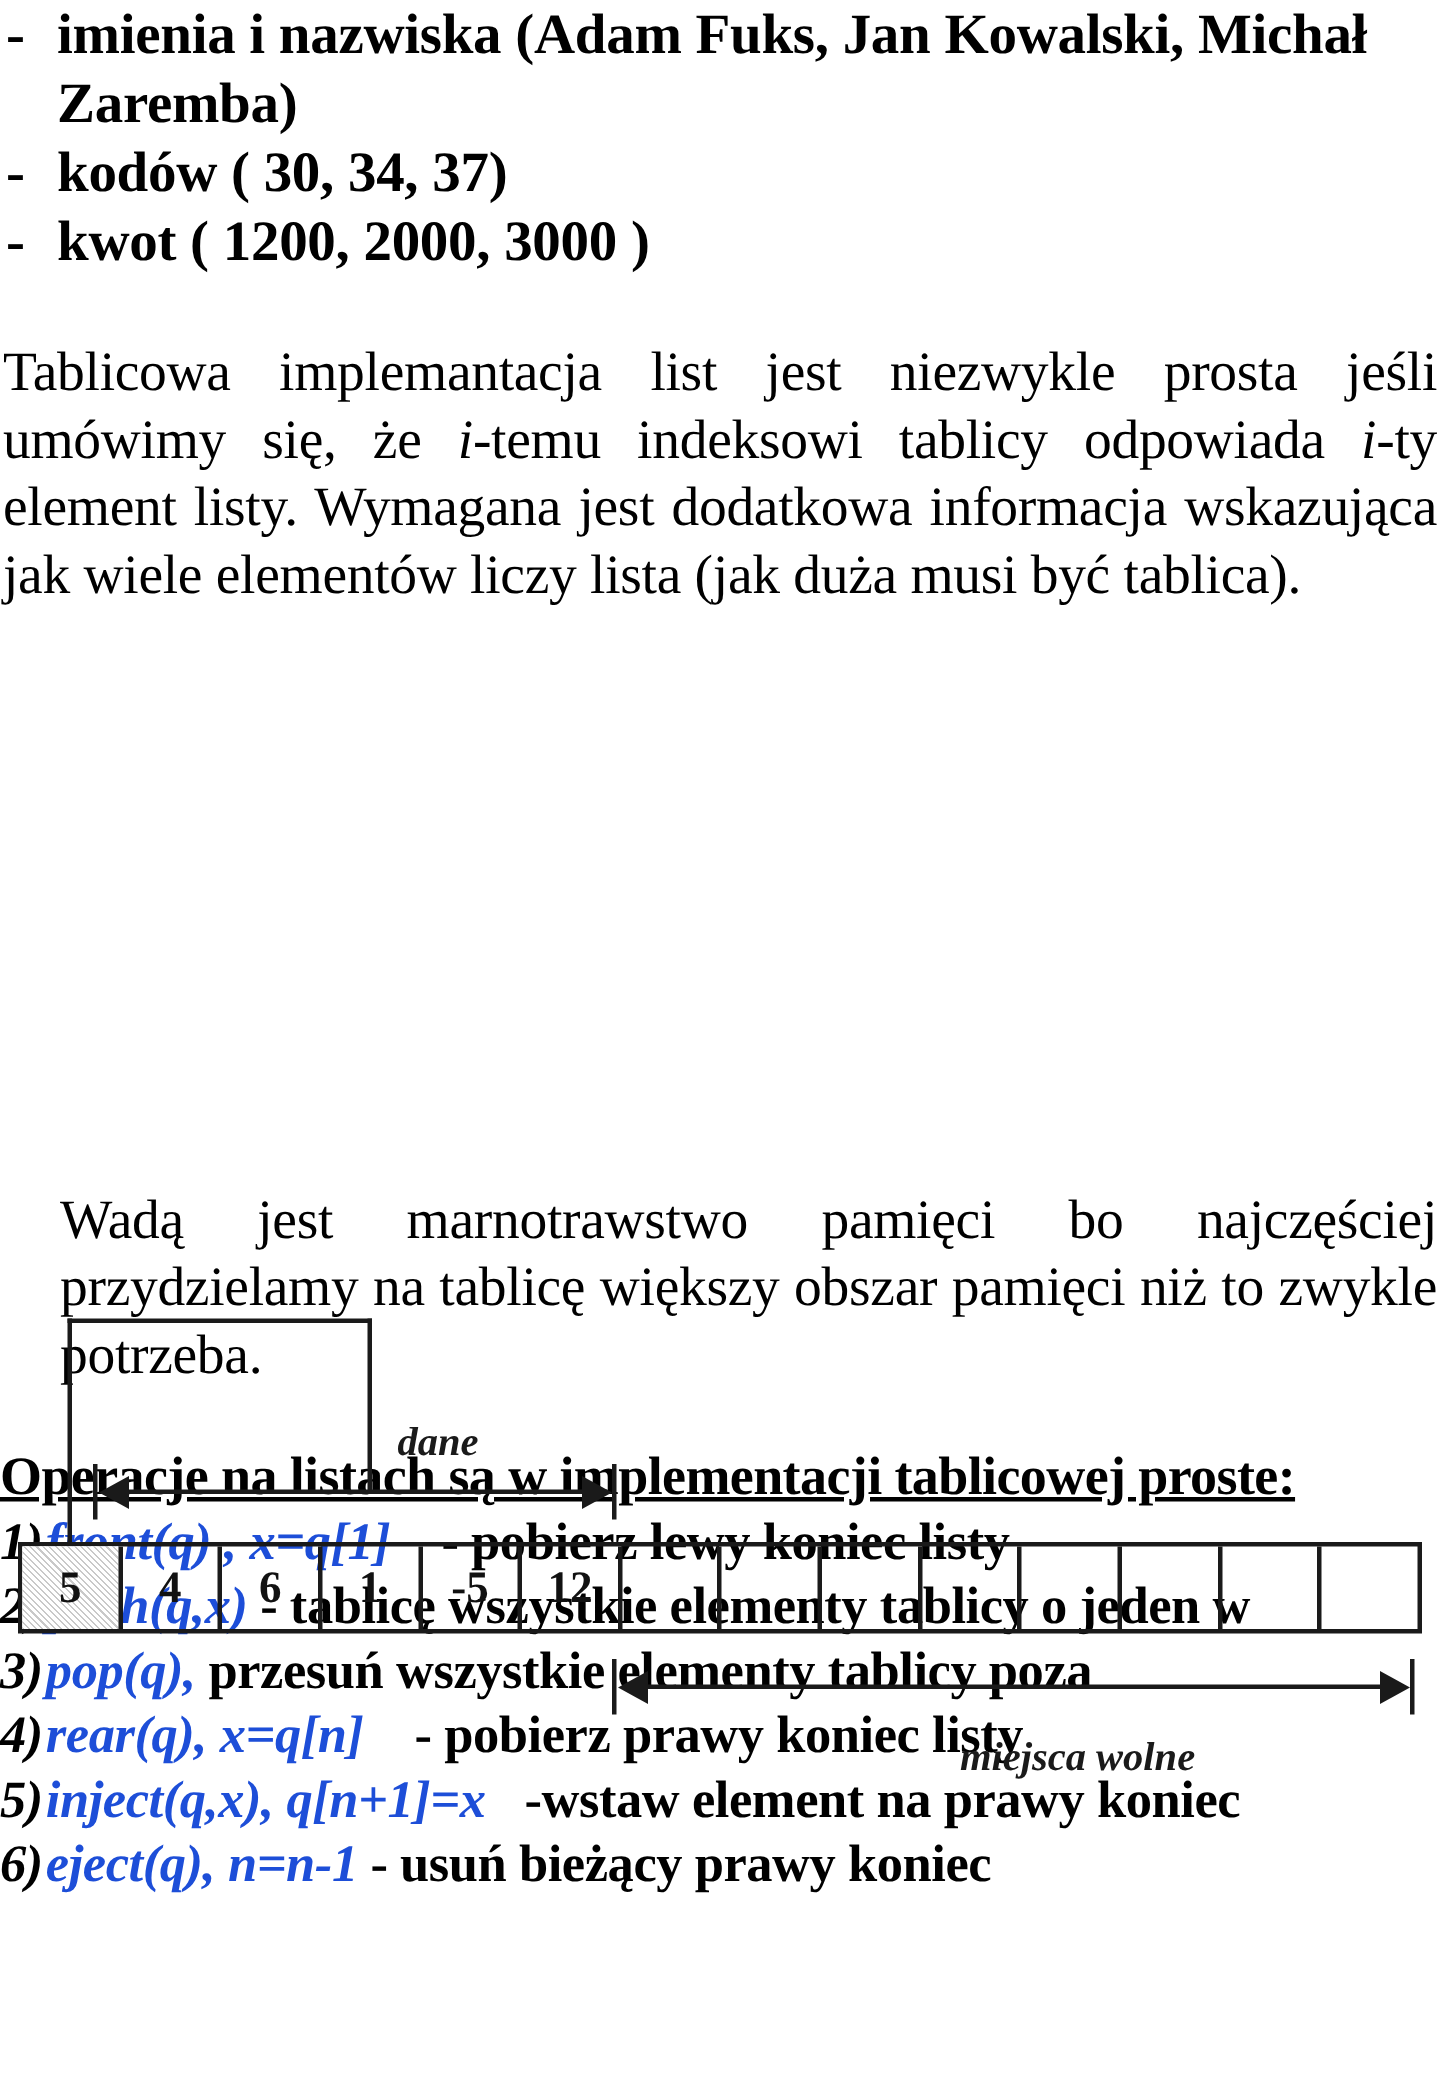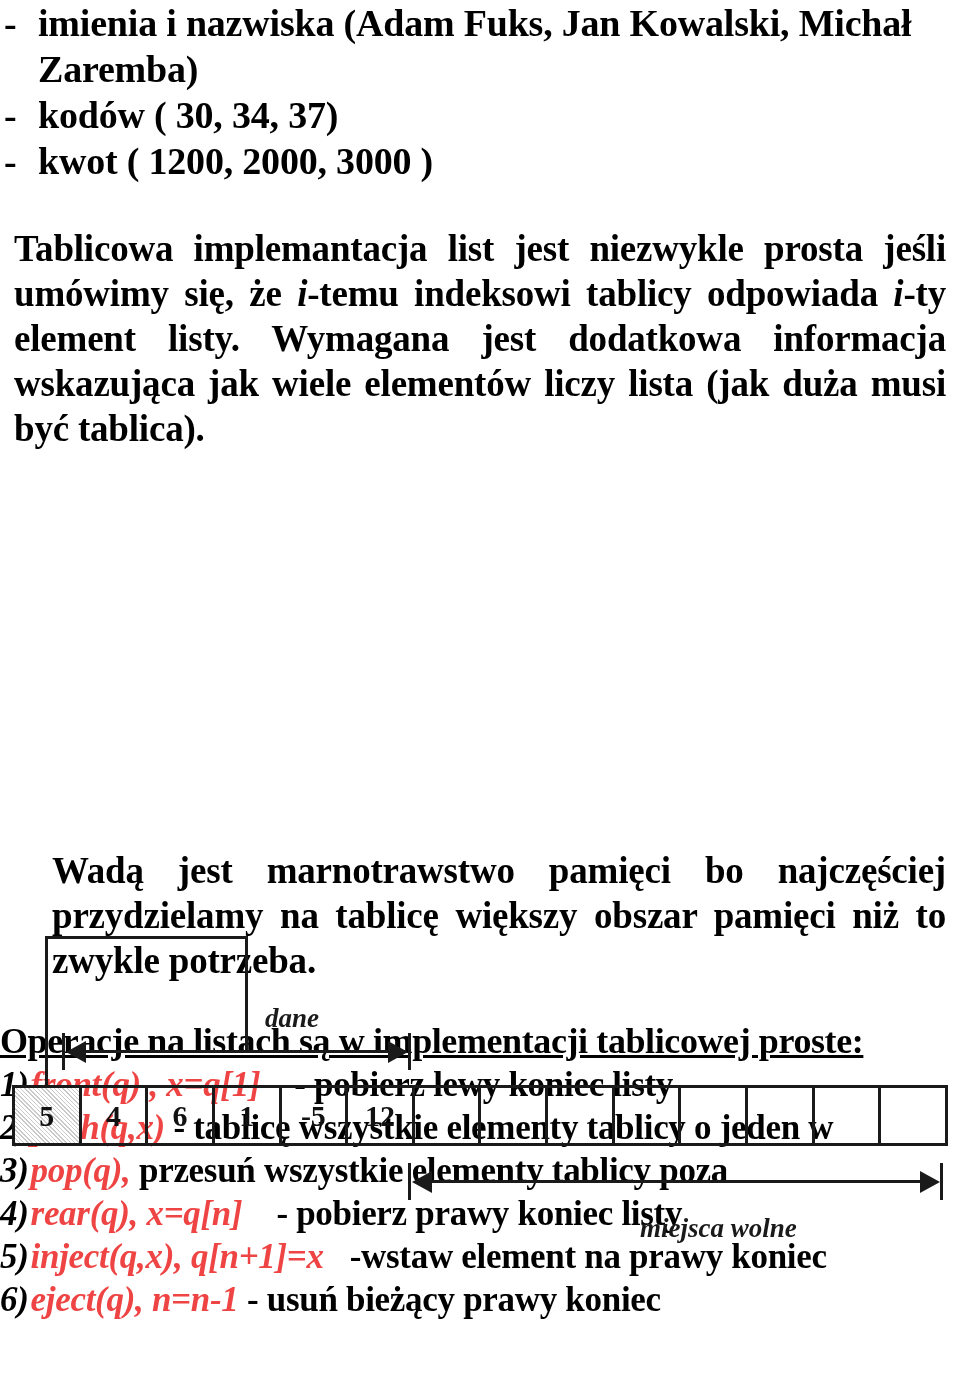--- a/index.html
+++ b/index.html
@@ -42,26 +42,26 @@
     text-align: left;
     padding-left: 4px;
     box-sizing: border-box;
   }
   .bullet-text {
     flex: 1 1 auto;
   }
 
   
   .para {
-    font-weight: bold;
+    font-weight: normal;
     font-size: 37px;
     line-height: 45px;
     text-align: justify;
     text-align-last: left;
-    margin: 12px;
+    margin: 0;
     padding: 0 2px 0 2px;
     letter-spacing: -0.2px;
   }
   .para i {
     font-style: italic;
   }
   .para-1 { margin-top: 42px; }
   .para-2 { margin-top: 10px; padding-left: 40px; }
 
   
@@ -185,21 +185,21 @@
     color: #000000;
   }
   .op-body {
     flex: 1 1 auto;
   }
   .op-body.justify {
     text-align: justify;
     text-align-last: left;
   }
   .code {
-    color: #ef4444;
+    color: #1d4ed8;
     font-style: italic;
     font-weight: bold;
   }
   .op-cont {
     padding-left: 40px;
     font-size: 35px;
     line-height: 43px;
     font-weight: bold;
     letter-spacing: -0.3px;
   }

